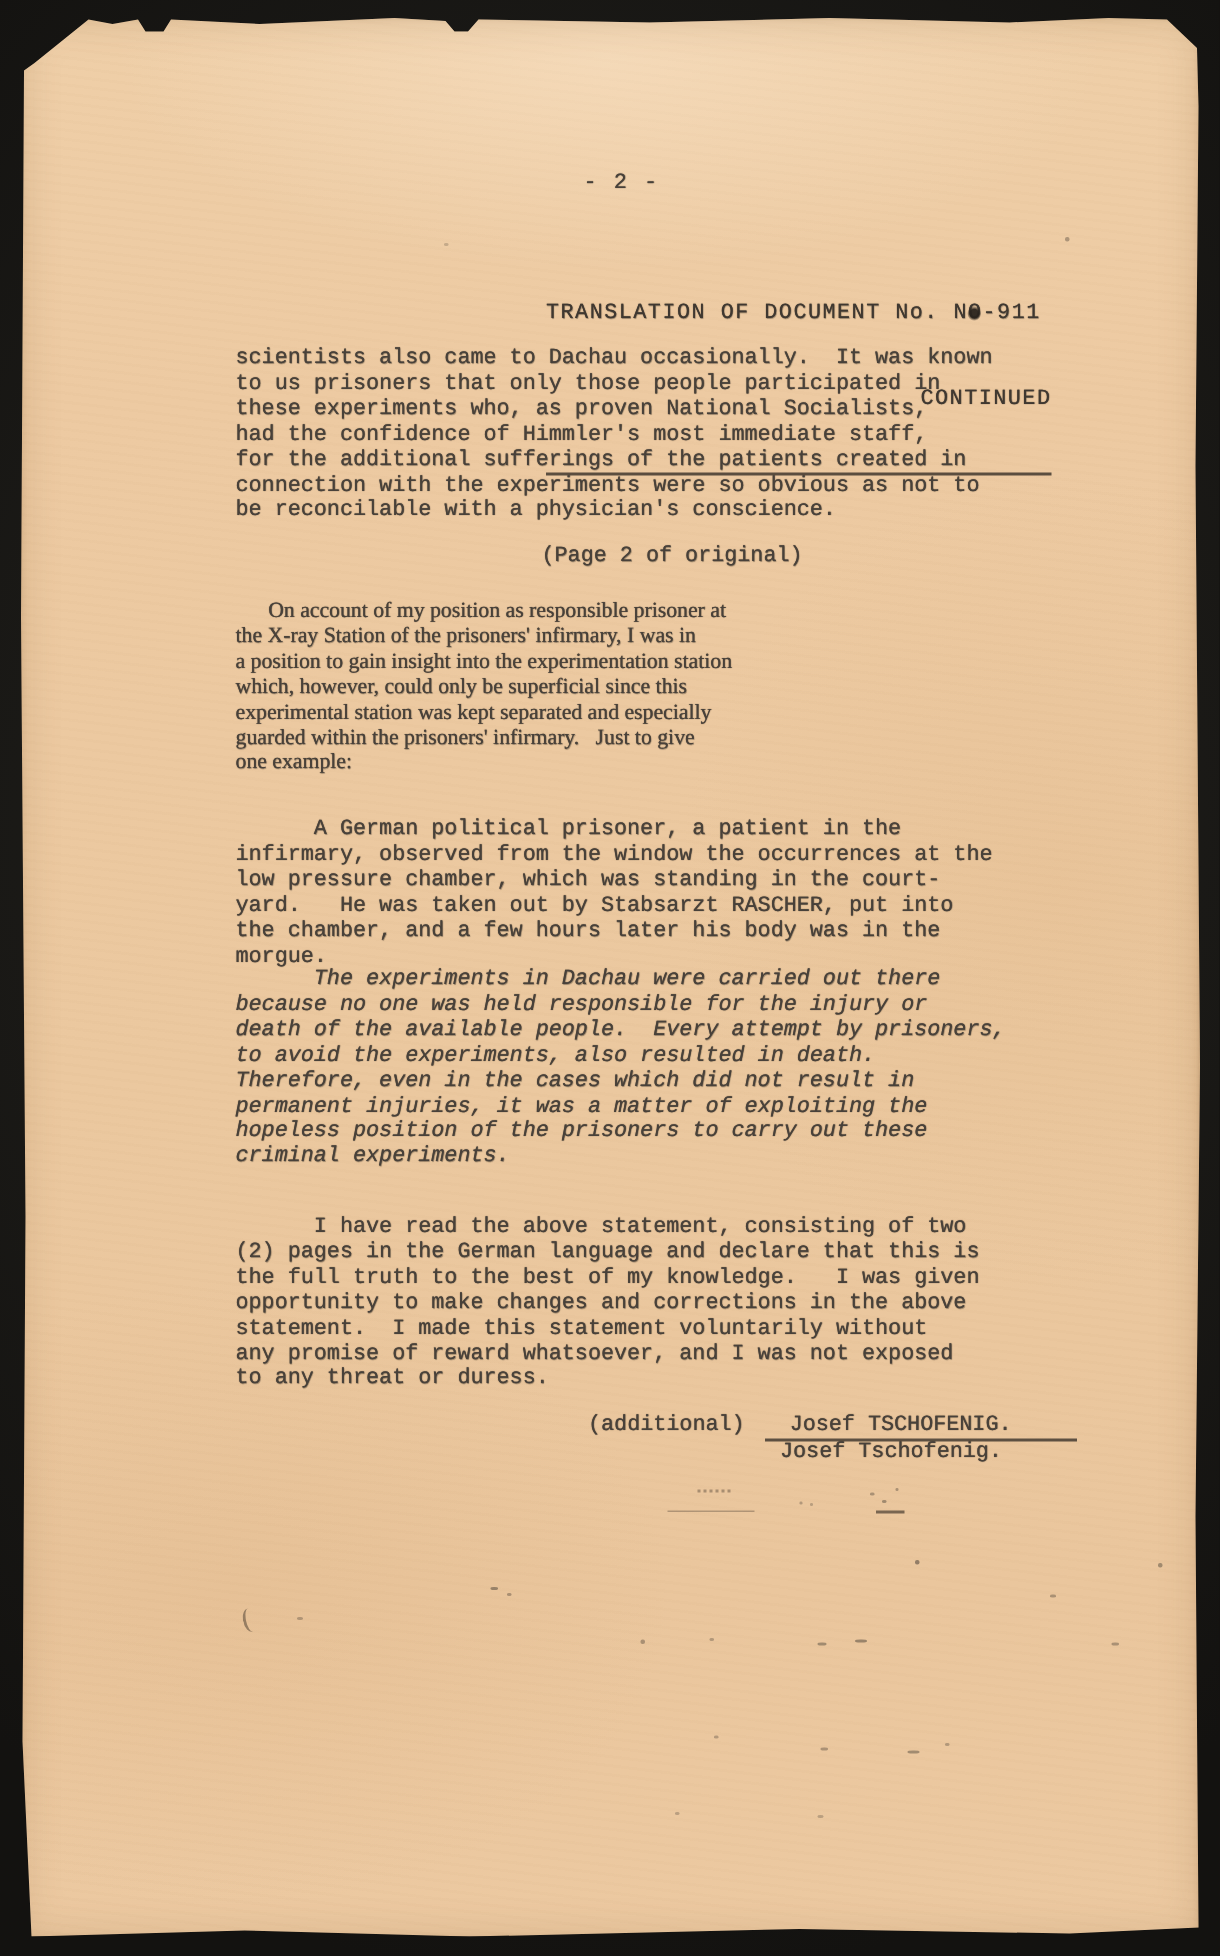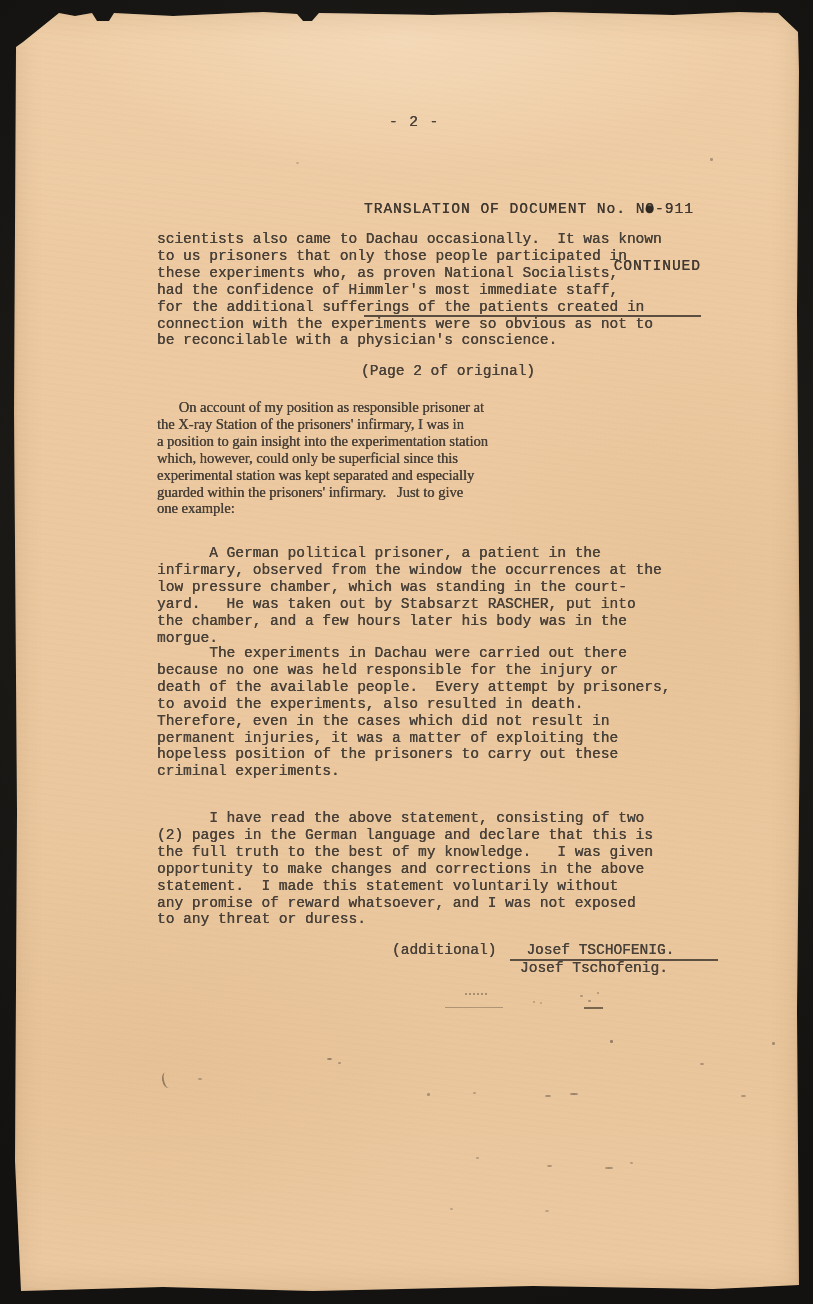--- a/index.html
+++ b/index.html
@@ -50,21 +50,21 @@
   .overstruck{position:relative;}
   .overstruck::after{
     content:"";position:absolute;left:0px;right:1px;top:3px;bottom:3px;
     background:radial-gradient(circle, rgba(42,36,30,.95) 42%, rgba(42,36,30,0) 74%);
     border-radius:50%;
   }
   .p1{left:144px;top:220px;}
   .marker{left:324px;top:352px;margin-left:24px;}
   .p2{left:144px;top:388px;font-family:Liberation Serif, serif;}
   .p3{left:144px;top:518px;margin-top:16px;}
-  .p4{left:144px;top:634px;}
+  .p4{left:144px;top:634px;font-style:italic;}
   .p5{left:144px;top:799px;font-family:Liberation Mono, monospace;}
   .sigline{left:379px;top:931px;}
   .sig-underline{
     display:inline-block;margin-left:14px;
     padding:0 44px 0 16px;
     border-bottom:2px solid rgba(58,50,42,.8);
   }
   .sig2{left:507px;top:949px;}
   .stain{position:absolute;z-index:2;background:#4a4238;border-radius:45%;pointer-events:none;}
   .stain-curve{

